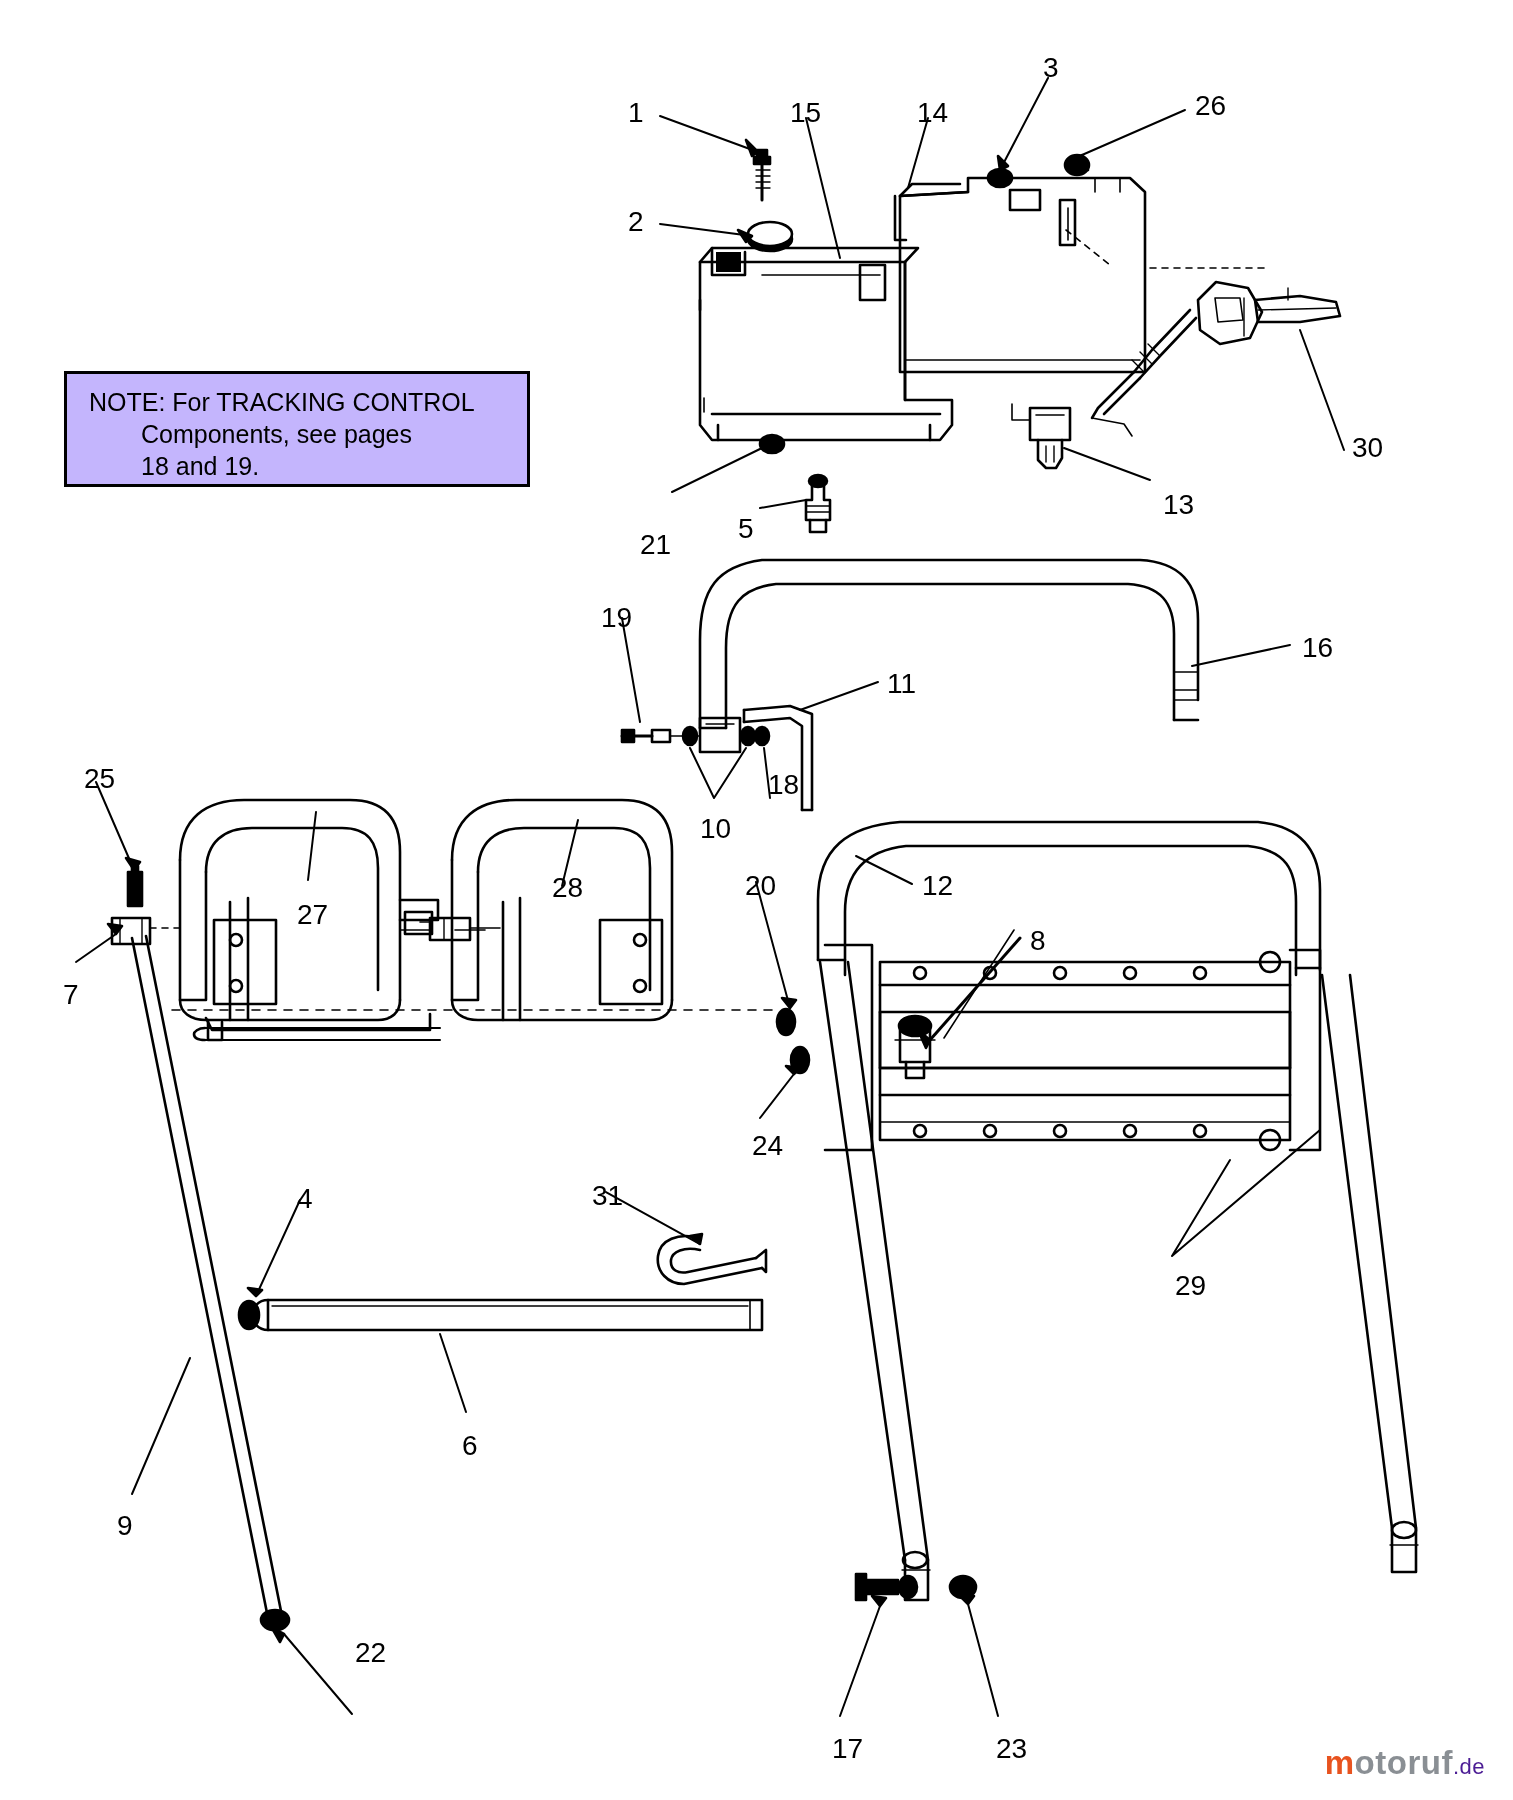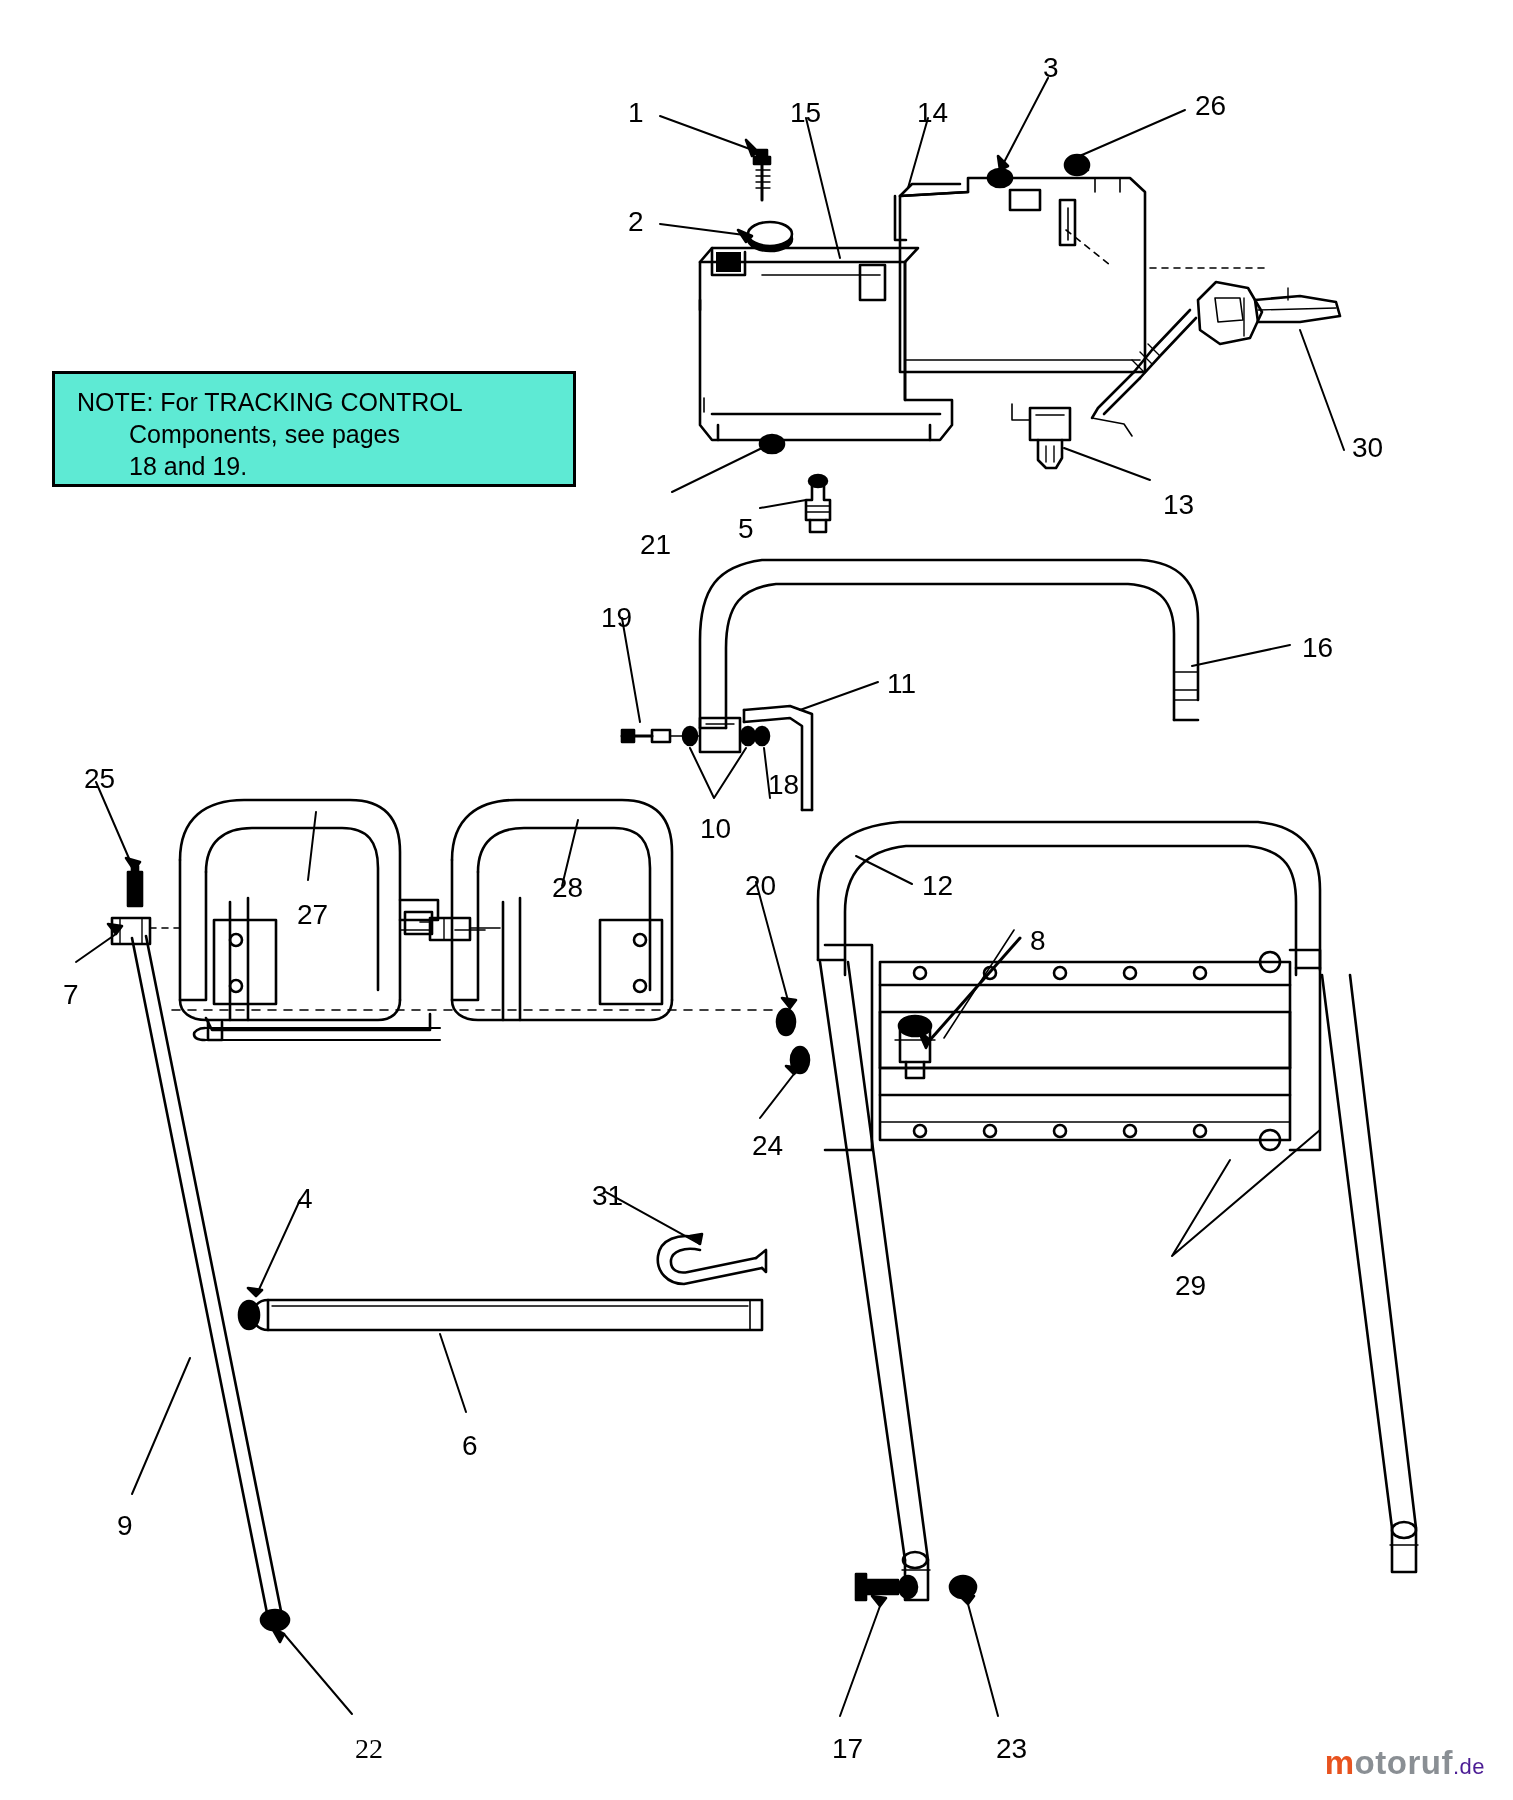--- a/index.html
+++ b/index.html
@@ -19,26 +19,26 @@
   }
   #diagram-svg {
     position: absolute;
     left: 0;
     top: 0;
     width: 1513px;
     height: 1800px;
   }
   .note-box {
     position: absolute;
-    left: 52px;
+    left: 64px;
     top: 371px;
-    width: 524px;
+    width: 466px;
     height: 116px;
     border: 3px solid #000;
-    background: #5eead4;
+    background: #c4b5fd;
     box-sizing: border-box;
   }
   .note-inner {
     padding: 13px 0 0 22px;
     font-size: 25px;
     line-height: 1.27;
     color: #000;
     font-weight: normal;
   }
   .note-line {
@@ -348,21 +348,21 @@
       <div class="callout" style="left: 922px; top: 870px;">12</div>
       <div class="callout" style="left: 1163px; top: 489px;">13</div>
       <div class="callout" style="left: 917px; top: 97px;">14</div>
       <div class="callout" style="left: 790px; top: 97px;">15</div>
       <div class="callout" style="left: 1302px; top: 632px;">16</div>
       <div class="callout" style="left: 832px; top: 1733px;">17</div>
       <div class="callout" style="left: 760px; top: 769px; margin-left: 8px;">18</div>
       <div class="callout" style="left: 601px; top: 602px;">19</div>
       <div class="callout" style="left: 745px; top: 870px;">20</div>
       <div class="callout" style="left: 640px; top: 495px; margin-top: 34px;">21</div>
-      <div class="callout" style="left: 355px; top: 1733px; font-family: Liberation Serif, serif;">22</div>
+      <div class="callout" style="left: 355px; top: 1637px;">22</div>
       <div class="callout" style="left: 996px; top: 1733px;">23</div>
       <div class="callout" style="left: 752px; top: 1130px;">24</div>
       <div class="callout" style="left: 84px; top: 763px;">25</div>
       <div class="callout" style="left: 1195px; top: 90px;">26</div>
       <div class="callout" style="left: 297px; top: 899px;">27</div>
       <div class="callout" style="left: 552px; top: 872px;">28</div>
       <div class="callout" style="left: 1175px; top: 1270px;">29</div>
       <div class="callout" style="left: 1352px; top: 432px;">30</div>
       <div class="callout" style="left: 592px; top: 1180px;">31</div>
     </div>

